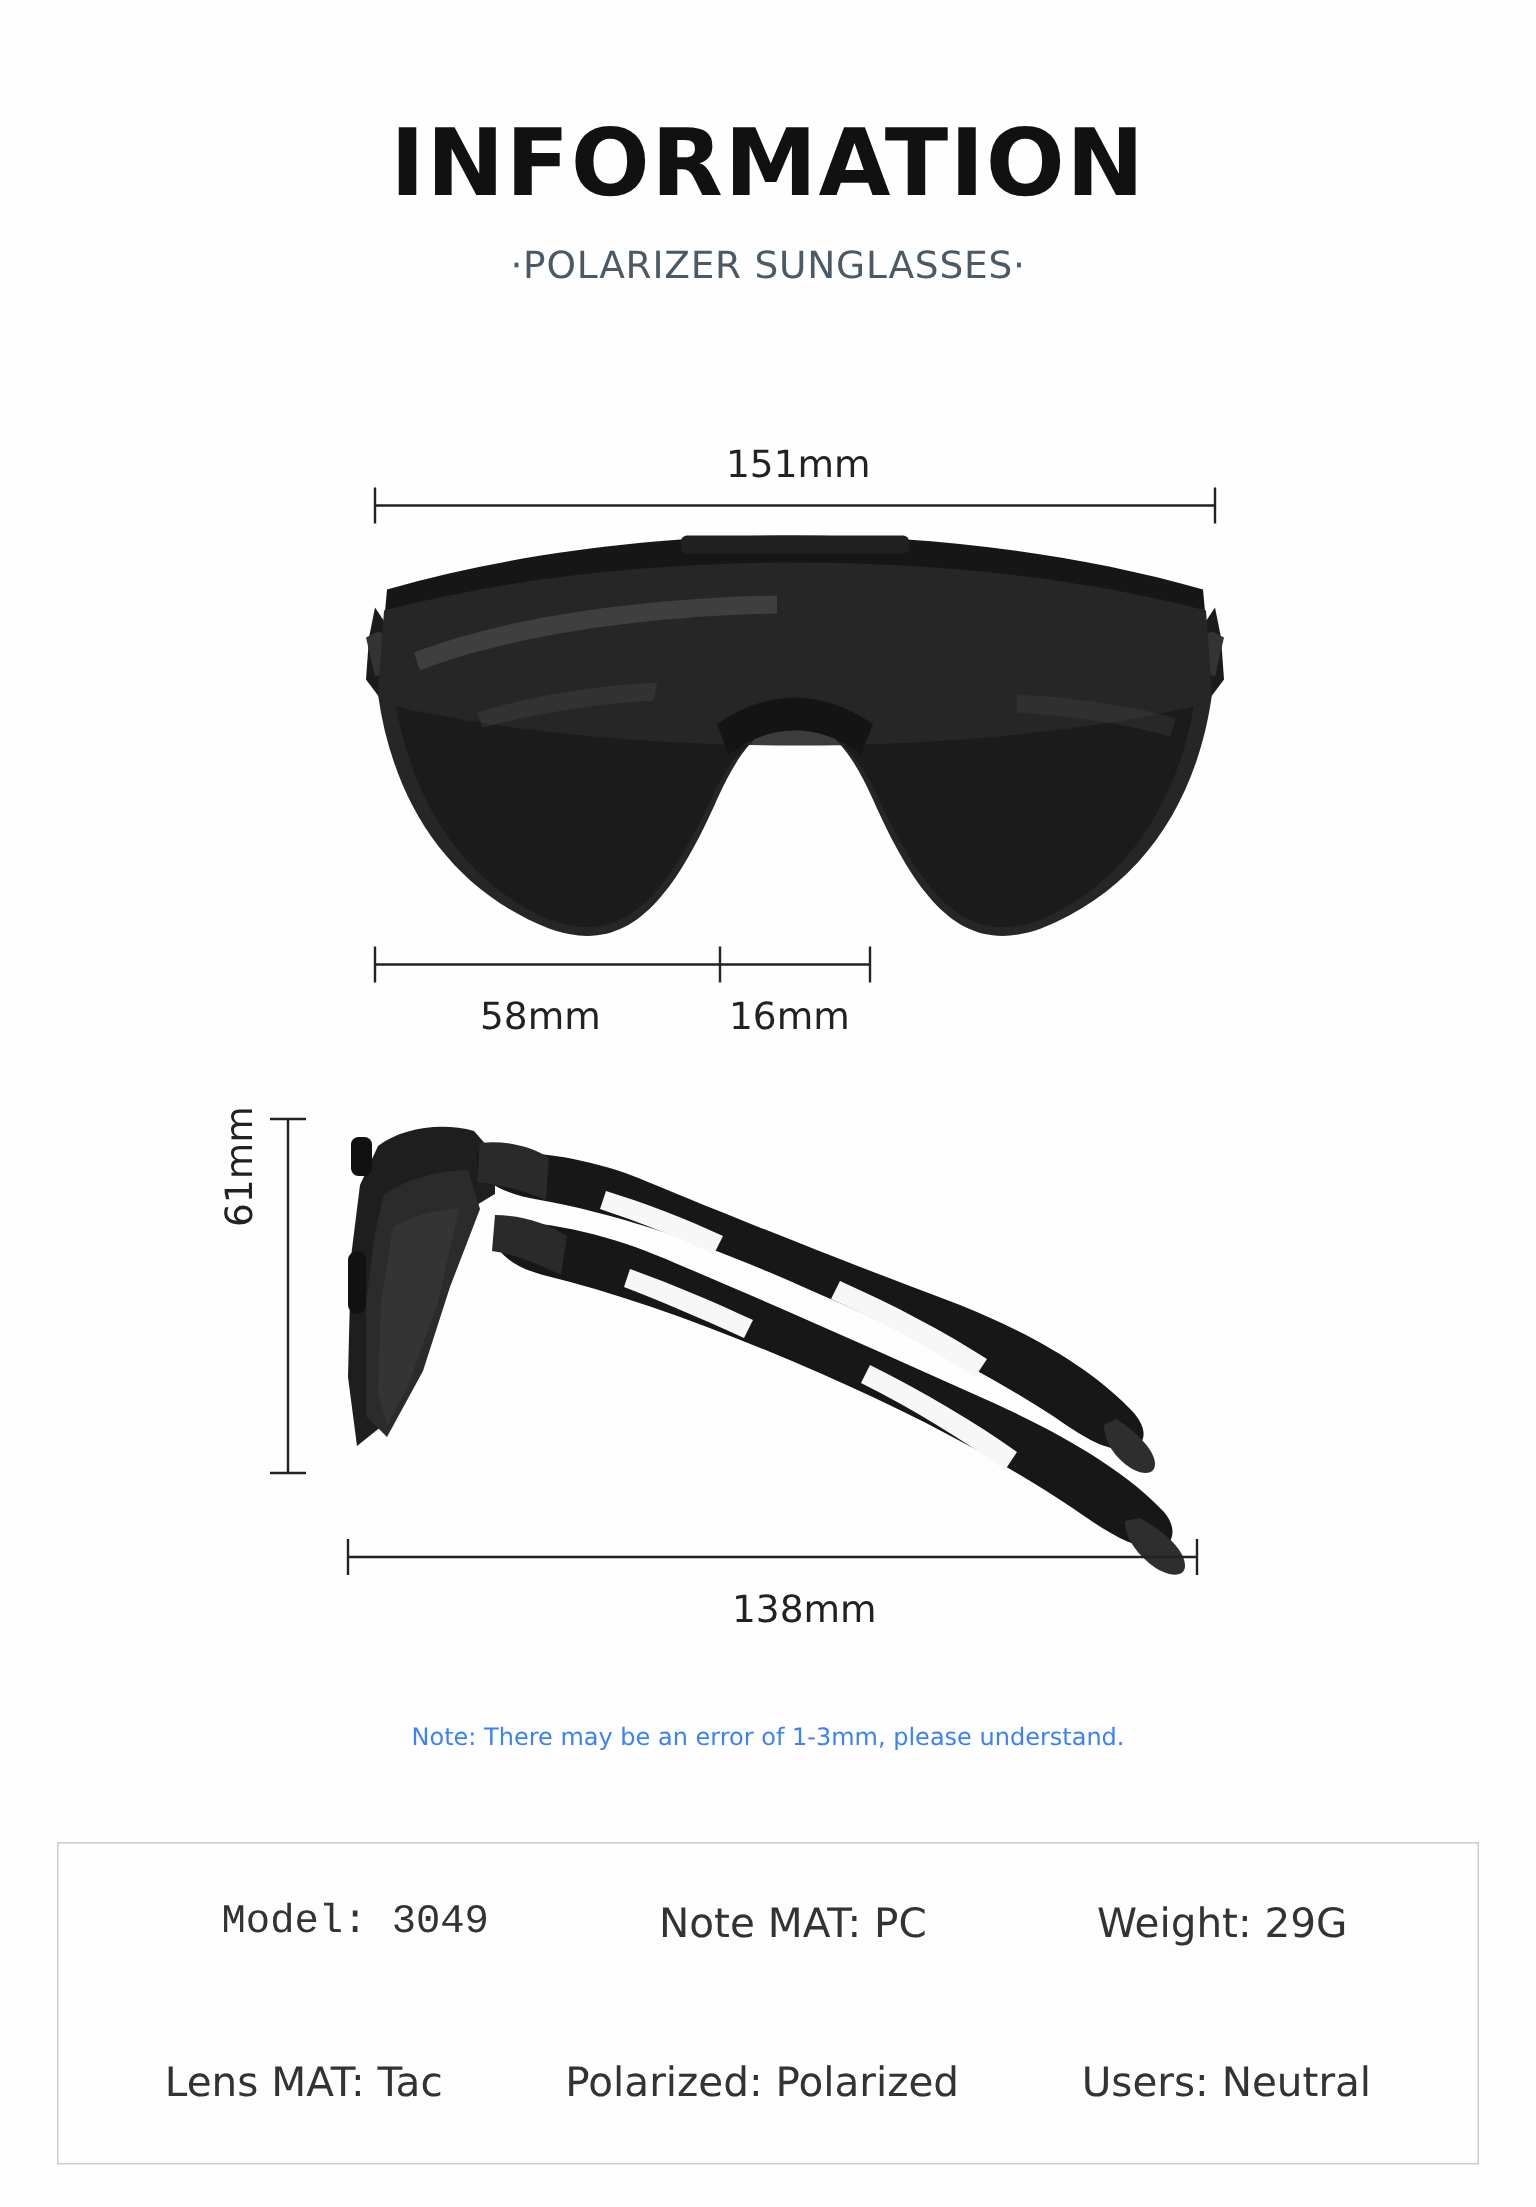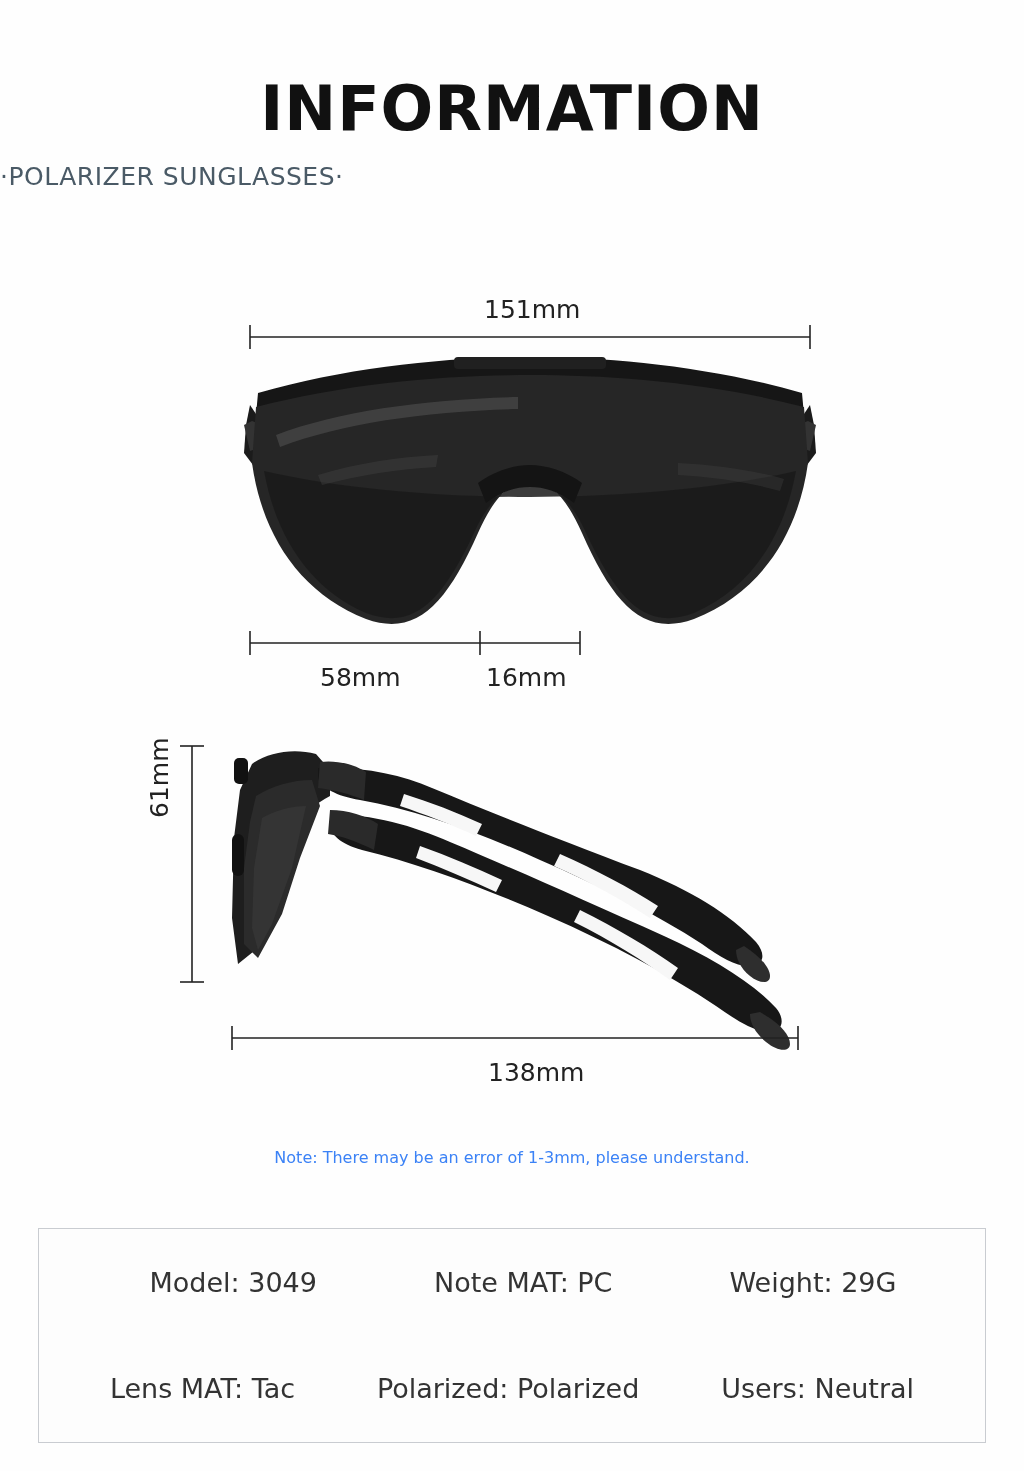--- a/index.html
+++ b/index.html
@@ -25,20 +25,21 @@
     font-size: 62px;
     font-weight: 700;
     letter-spacing: 1px;
     color: #111111;
     margin: 0;
     padding-top: 78px;
     line-height: 1;
     font-family: "DejaVu Sans", sans-serif;
   }
   .subtitle {
+    text-align: center;
     font-size: 25px;
     color: #4a5a66;
     letter-spacing: 0.5px;
     margin: 0;
     padding-top: 22px;
     font-family: "DejaVu Sans", sans-serif;
   }
 
   
   .fig-front {
@@ -85,21 +86,21 @@
     justify-content: space-around;
     align-items: center;
     height: 50%;
   }
   .spec-item {
     font-size: 27px;
     color: #333333;
     font-family: "DejaVu Sans", sans-serif;
     white-space: nowrap;
   }
-  .spec-row.row1 .spec-item:nth-child(1) { margin-left: 22px; }
+  .spec-row.row1 .spec-item:nth-child(1) { margin-left: 22px; font-family: Liberation Mono, monospace; }
   .spec-row.row2 .spec-item:nth-child(1) { margin-left: 0px; text-align: center; }
   svg { display: block; }
 </style>
 </head>
 <body>
 
 <div class="page">
 
   <h1 class="title">INFORMATION</h1>
   <p class="subtitle">·POLARIZER SUNGLASSES·</p>

